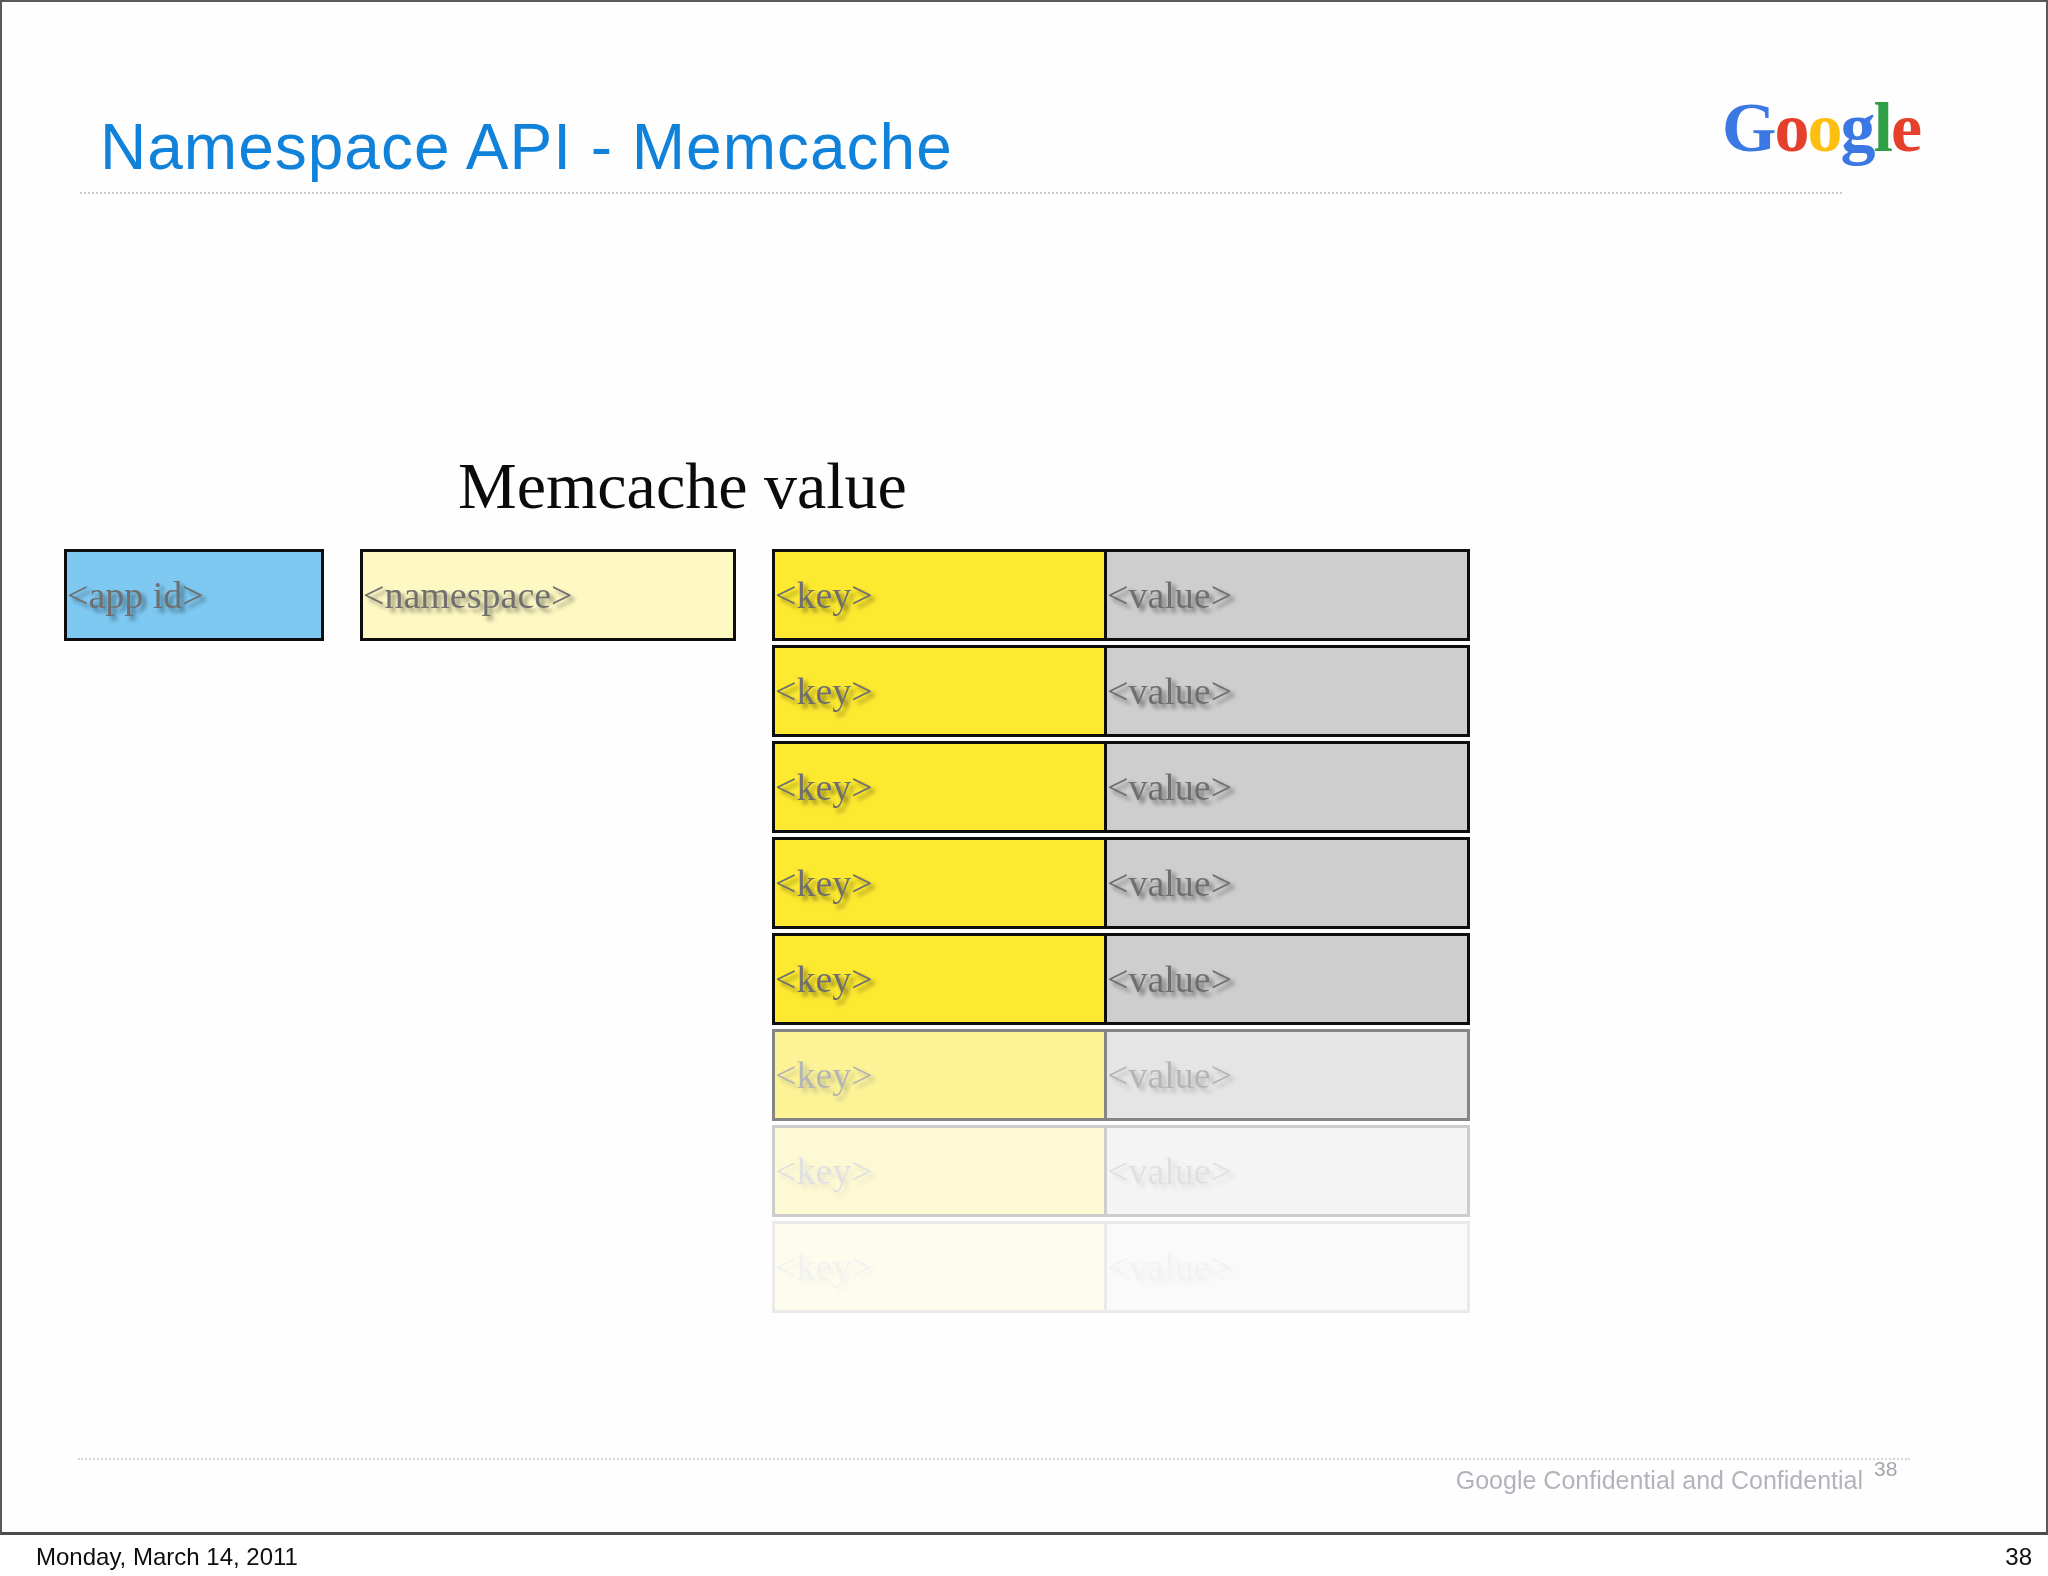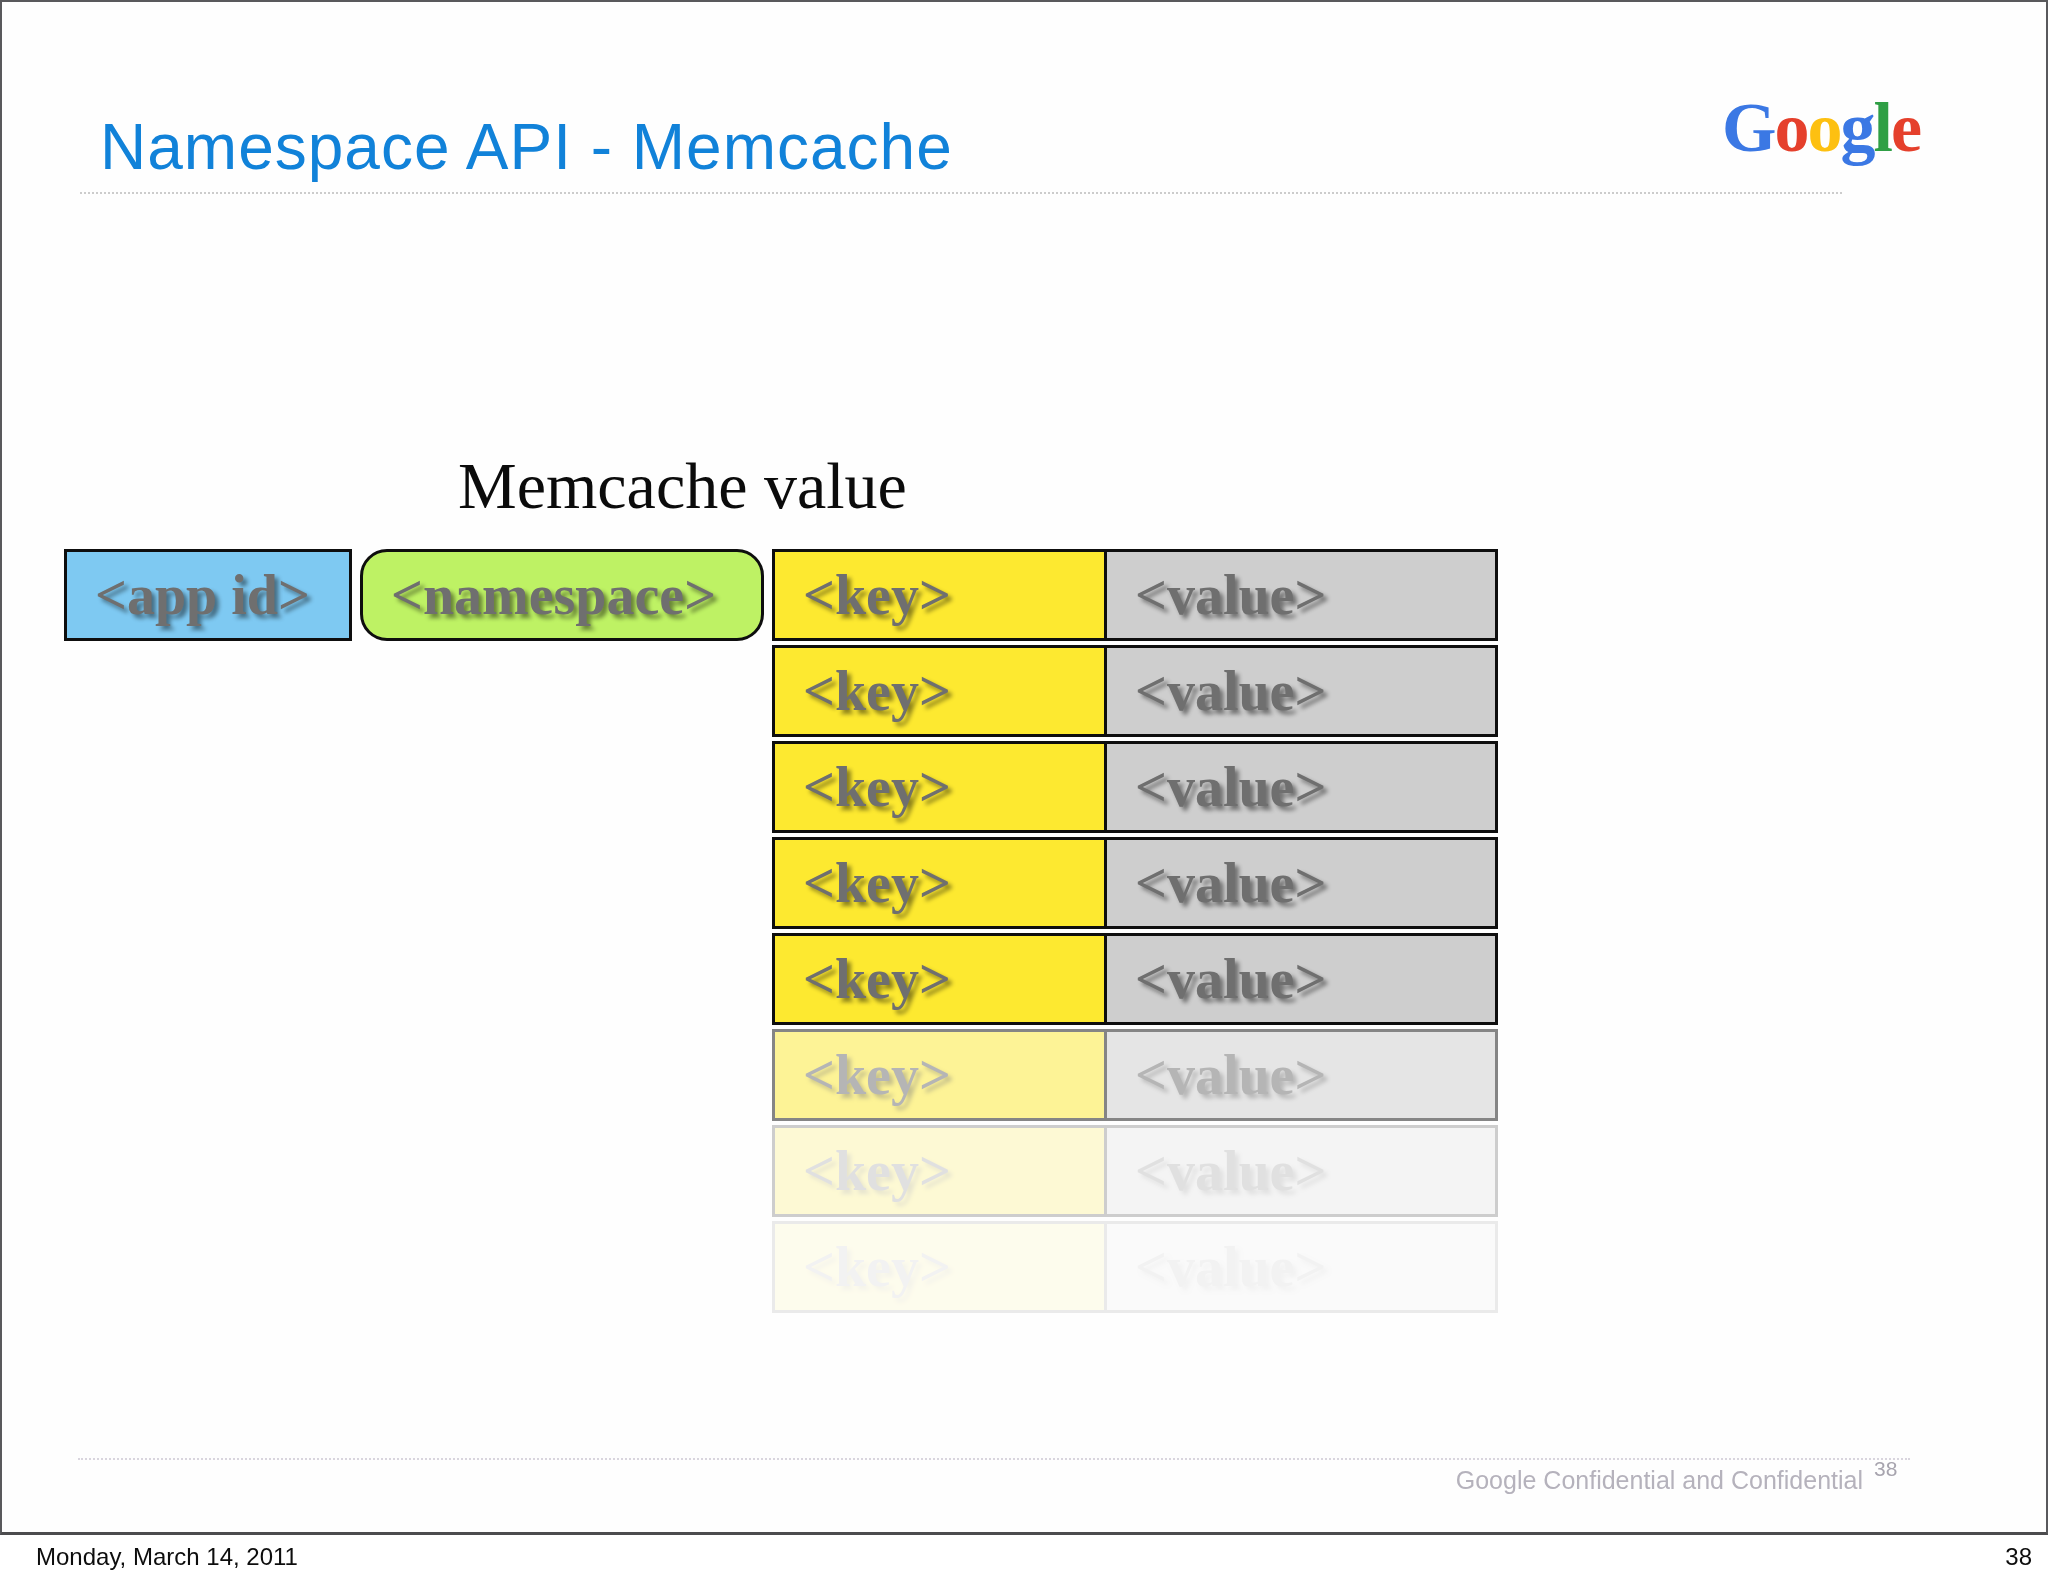--- a/index.html
+++ b/index.html
@@ -25,23 +25,23 @@
     letter-spacing:-2px; white-space:nowrap;
   }
   .diagram-heading {
     position:absolute; left:458px; top:448px;
     font-family:"Liberation Serif", serif; font-size:66px; color:#0b0b0b; white-space:nowrap;
   }
   .memcache-rows { position:absolute; left:0; top:549px; width:2048px; height:800px; }
   .mrow { position:absolute; left:0; width:2048px; height:92px; }
   .cell {
     position:absolute; top:0; height:86px; border:3px solid #0e0e0e;
-    display:flex; align-items:center; padding-left:28px; box-sizing:content-box;
-    font-family:"Liberation Serif", serif; font-size:56px; color:#6f6f6f;
-    text-shadow:4px 4px 4px rgba(0,0,0,0.45); white-space:nowrap;font-weight:bold;
+    display:flex; align-items:center; box-sizing:content-box;
+    font-family:"Liberation Serif", serif; font-size:38px; color:#6f6f6f;
+    text-shadow:4px 4px 4px rgba(0,0,0,0.45); white-space:nowrap;
   }
   .cell-appid     { left:64px;   width:254px; }
   .cell-namespace { left:360px;  width:370px; }
   .cell-key       { left:772px;  width:355px; }
   .cell-value     { left:1104px; width:360px; }
   .footer-rule {
     position:absolute; left:78px; top:1458px; width:1832px; height:0;
     border-top:2px dotted #d9d5de;
   }
   .footer-confidential {
@@ -70,21 +70,21 @@
   <div class="slide-title">Namespace API - Memcache</div>
   <div class="title-rule"></div>
 
   <div class="google-logo"><span style="color: rgb(59, 120, 228);">G</span><span style="color: rgb(229, 64, 44);">o</span><span style="color: rgb(253, 192, 17);">o</span><span style="color: rgb(59, 120, 228);">g</span><span style="color: rgb(47, 159, 69);">l</span><span style="color: rgb(229, 64, 44);">e</span></div>
 
   <div class="diagram-heading">Memcache value</div>
 
   <div class="memcache-rows">
       <div class="mrow" style="top: 0px; opacity: 1;">
         <div class="cell cell-appid" style="background: rgb(126, 201, 242);">&lt;app id&gt;</div>
-        <div class="cell cell-namespace" style="background: #bef264; border-radius: 27px;">&lt;namespace&gt;</div>
+        <div class="cell cell-namespace" style="background: #fef9c3;">&lt;namespace&gt;</div>
         <div class="cell cell-key" style="background: rgb(253, 233, 48);">&lt;key&gt;</div>
         <div class="cell cell-value" style="background: rgb(206, 206, 206);">&lt;value&gt;</div>
       </div>
       <div class="mrow" style="top: 96px; opacity: 1;">
         <div class="cell cell-key" style="background: rgb(253, 233, 48);">&lt;key&gt;</div>
         <div class="cell cell-value" style="background: rgb(206, 206, 206);">&lt;value&gt;</div>
       </div>
       <div class="mrow" style="top: 192px; opacity: 1;">
         <div class="cell cell-key" style="background: rgb(253, 233, 48);">&lt;key&gt;</div>
         <div class="cell cell-value" style="background: rgb(206, 206, 206);">&lt;value&gt;</div>

